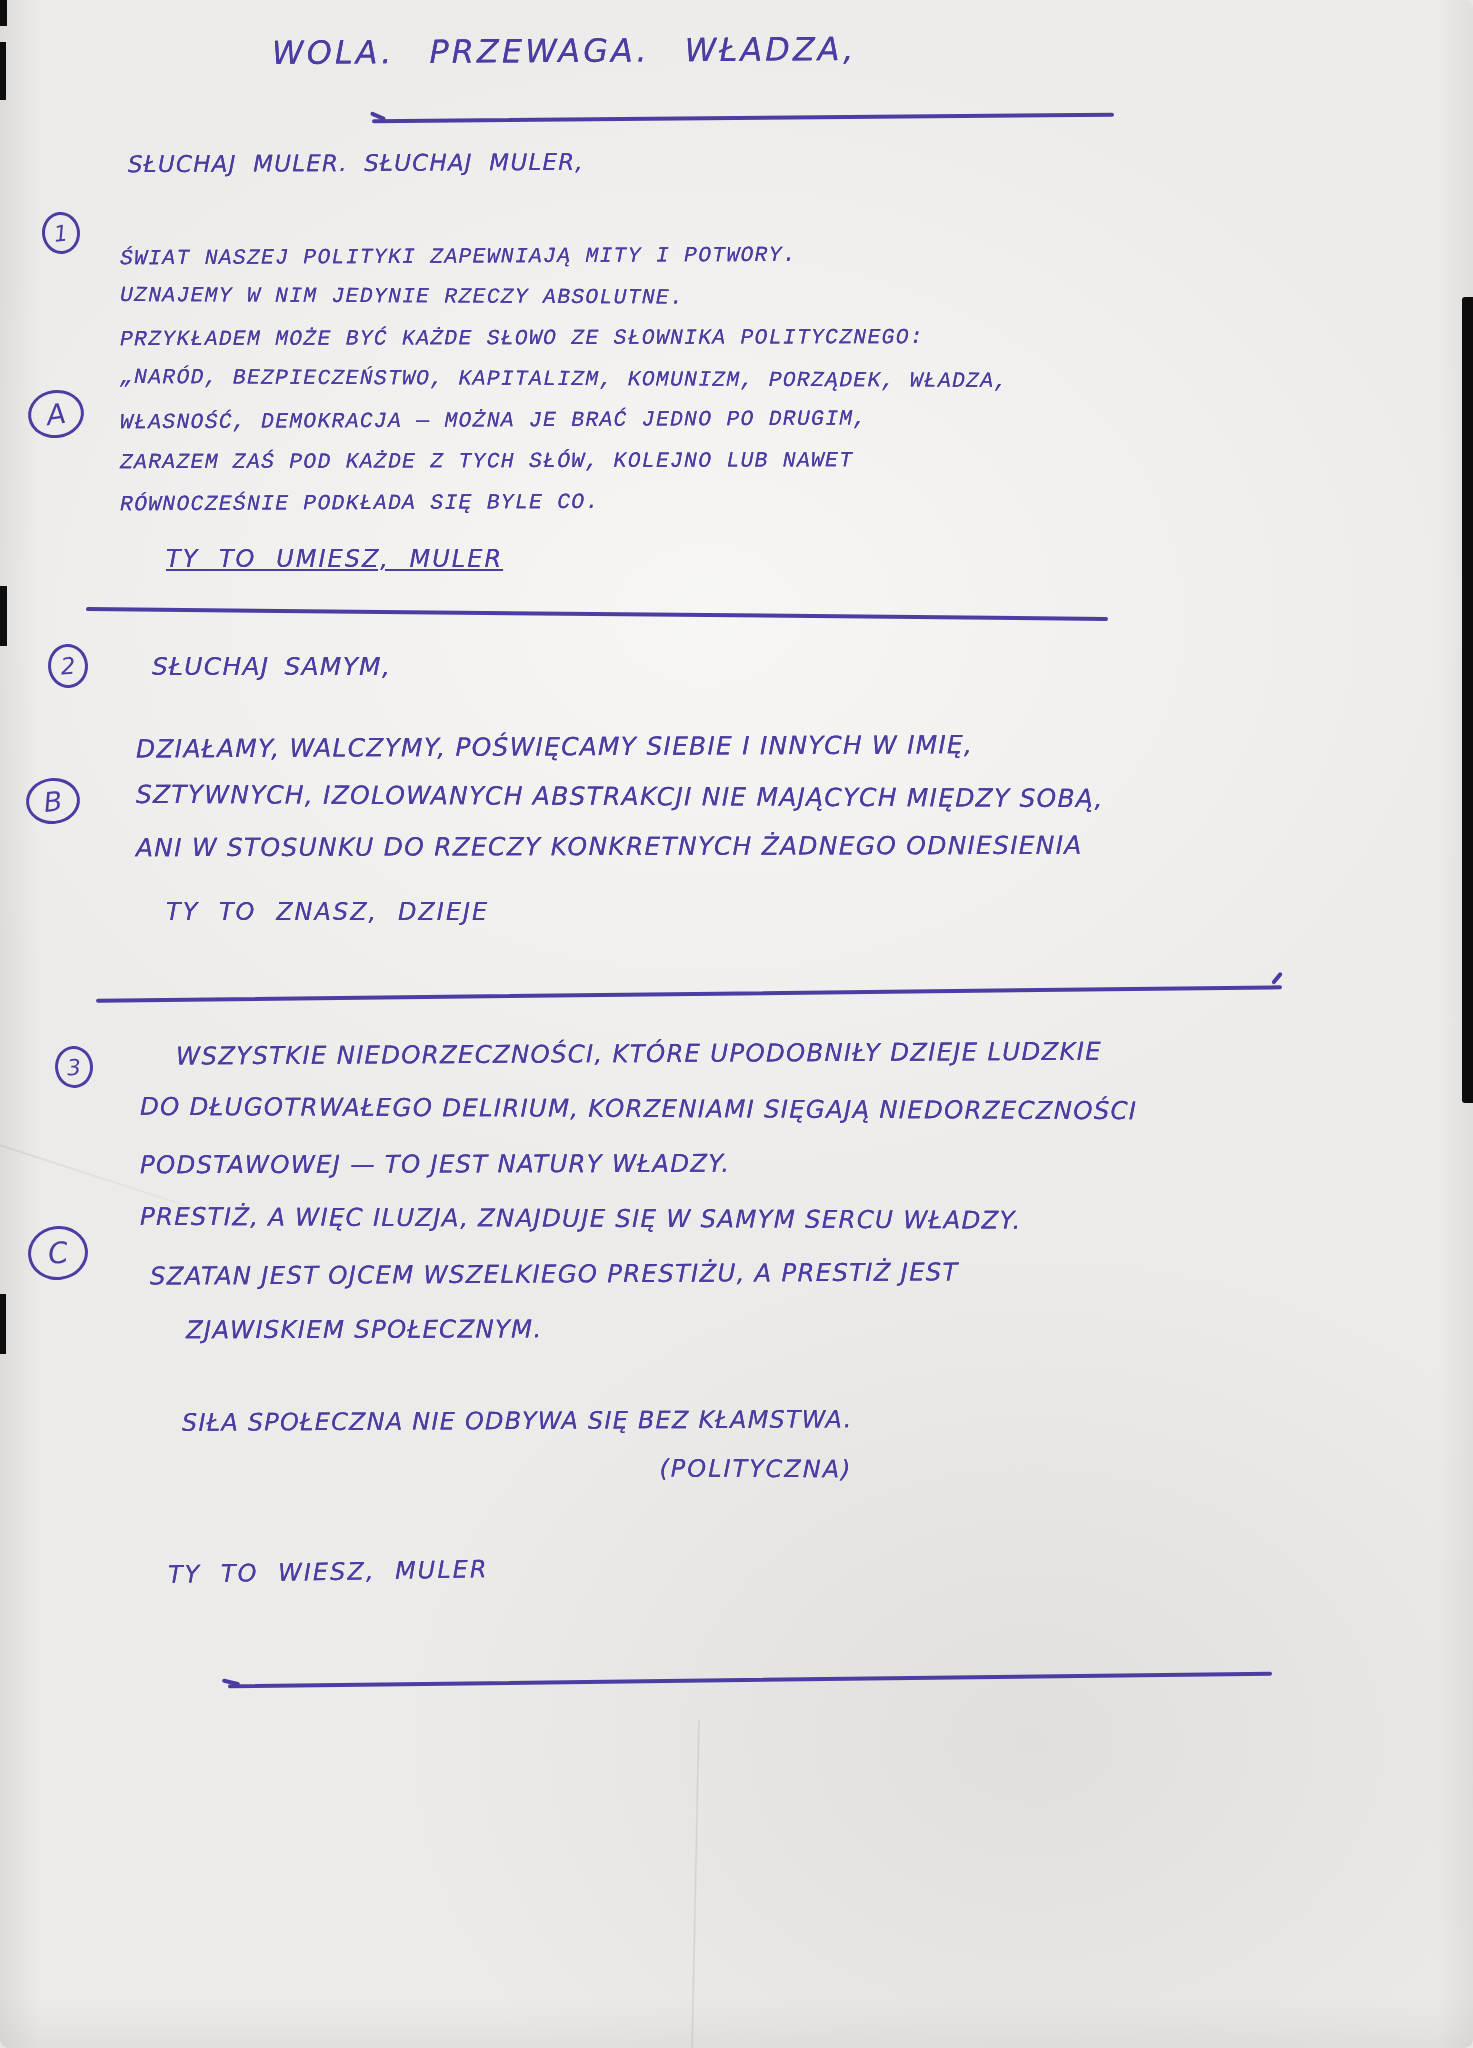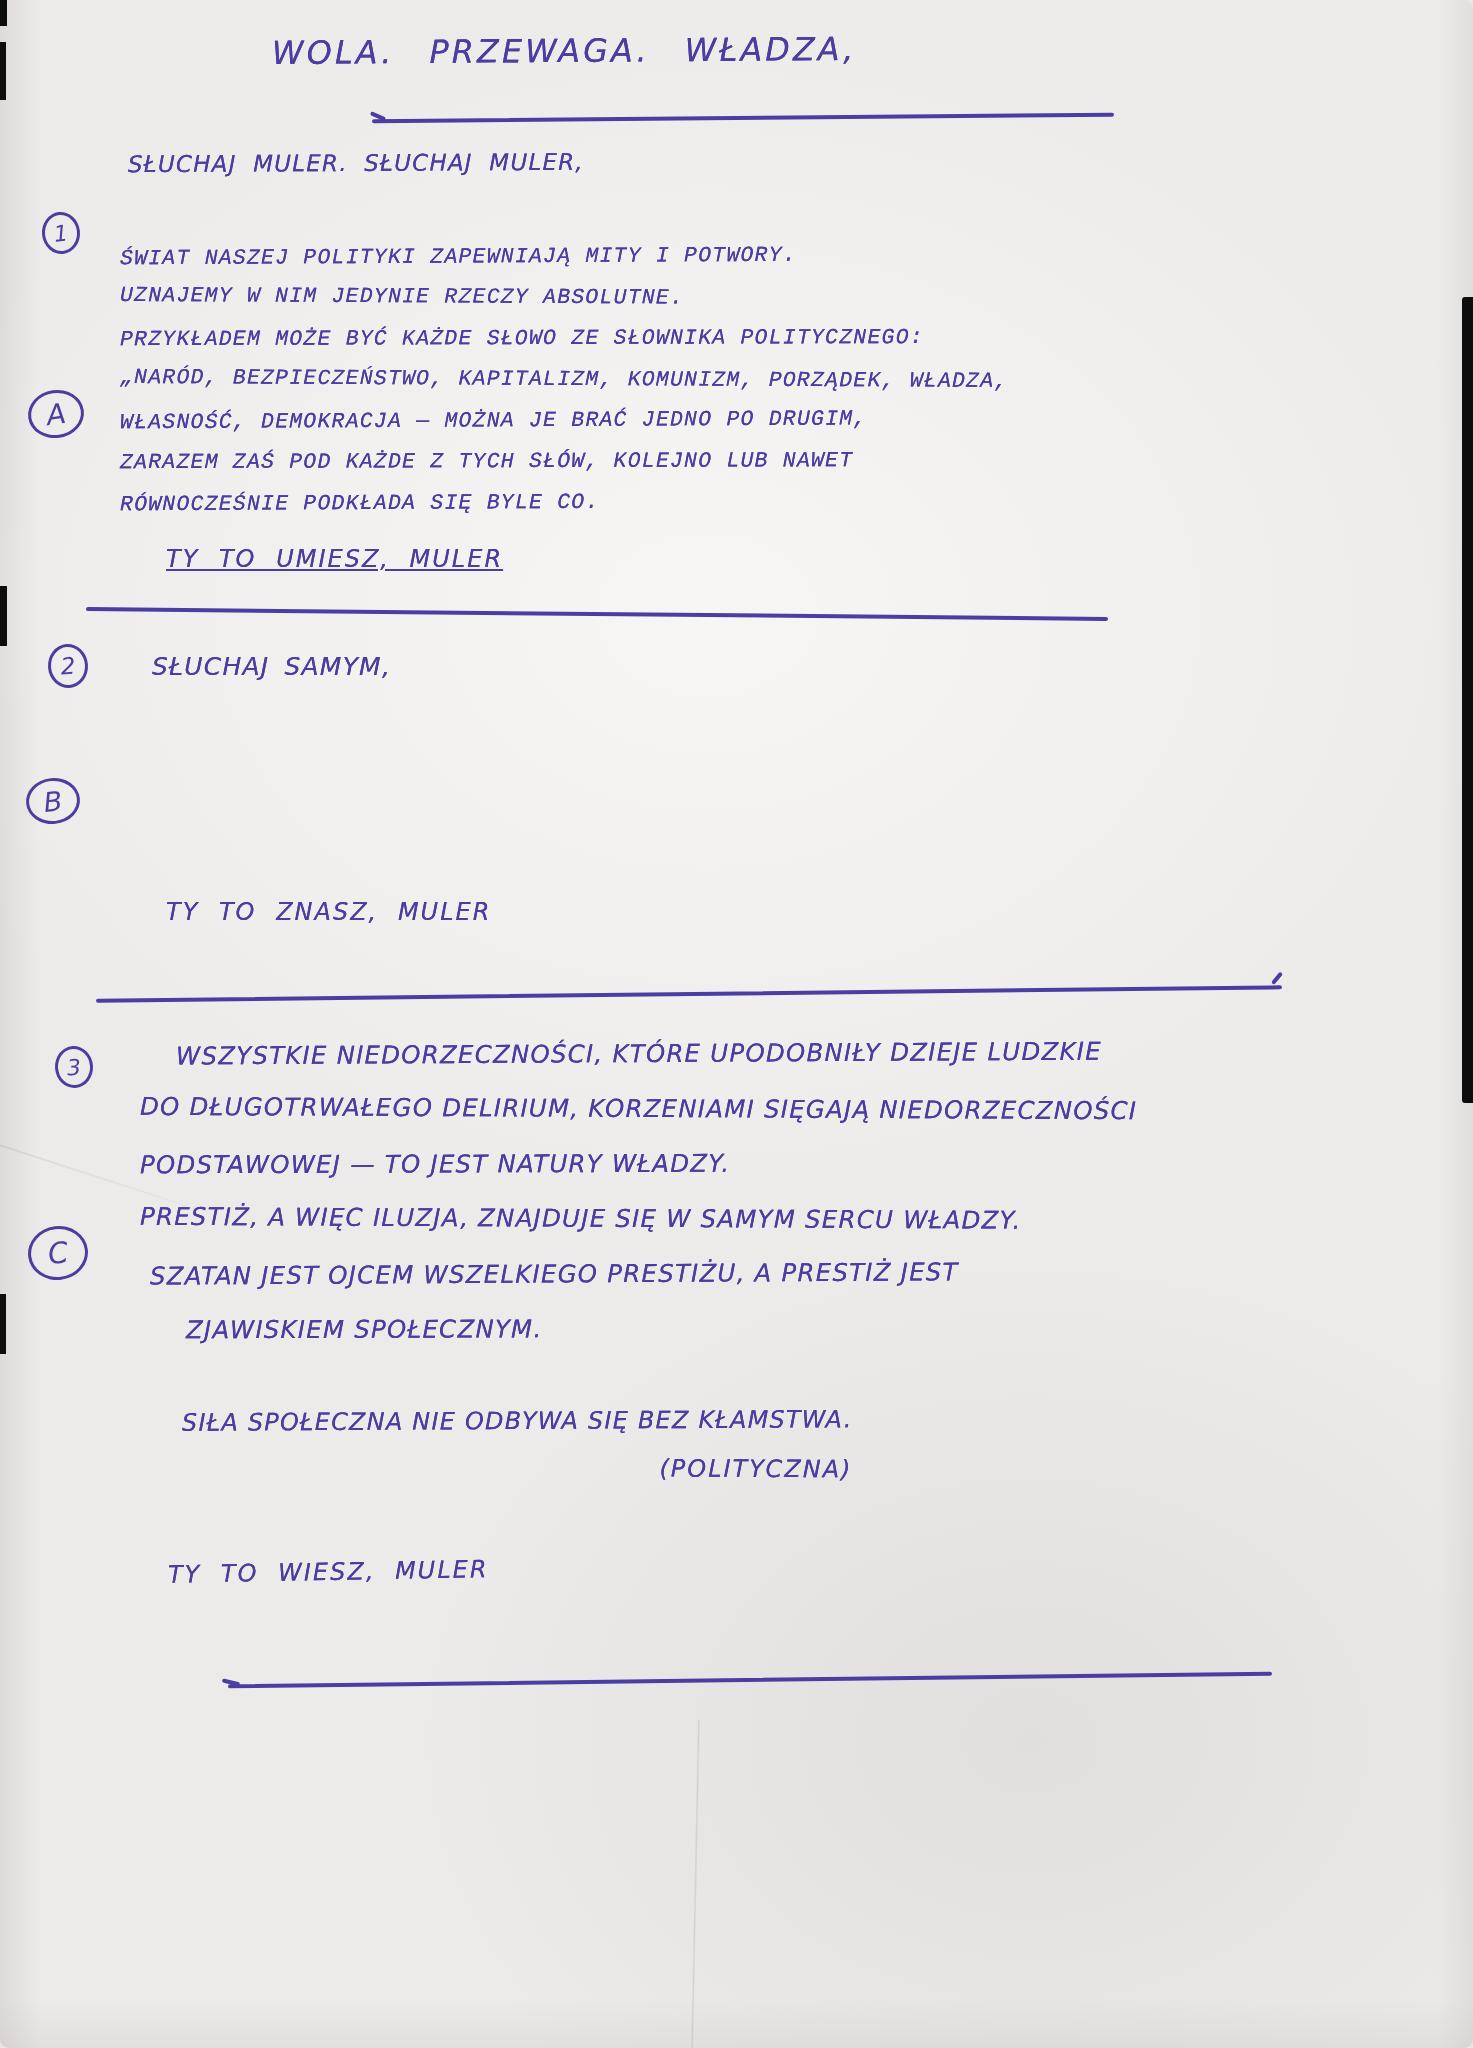--- a/index.html
+++ b/index.html
@@ -130,21 +130,26 @@
       <div class="line hand">WŁASNOŚĆ, DEMOKRACJA — MOŻNA JE BRAĆ JEDNO PO DRUGIM,</div>
       <div class="line hand">ZARAZEM ZAŚ POD KAŻDE Z TYCH SŁÓW, KOLEJNO LUB NAWET</div>
       <div class="line hand">RÓWNOCZEŚNIE PODKŁADA SIĘ BYLE CO.</div>
     </div>
   <div class="closing hand" id="c1">TY TO UMIESZ, MULER</div>
   <div class="divider" id="d1"></div>
 
   <div class="marker" id="m2">2</div>
   <div class="heading hand">SŁUCHAJ SAMYM,</div>
   <div class="marker" id="mB">B</div>
-  <div class="closing hand" id="c2">TY TO ZNASZ, MULER</div>
+  <div class="para hand" id="p2">
+      <div class="line hand">DZIAŁAMY, WALCZYMY, POŚWIĘCAMY SIEBIE I INNYCH W IMIĘ,</div>
+      <div class="line hand">SZTYWNYCH, IZOLOWANYCH ABSTRAKCJI NIE MAJĄCYCH MIĘDZY SOBĄ,</div>
+      <div class="line hand">ANI W STOSUNKU DO RZECZY KONKRETNYCH ŻADNEGO ODNIESIENIA</div>
+    </div>
+  <div class="closing hand" id="c2">TY TO ZNASZ, DZIEJE</div>
   <div class="divider" id="d2"></div>
 
   <div class="marker" id="m3">3</div>
   <div class="marker" id="mC">C</div>
   <div class="para hand" id="p3">
       <div class="line hand">WSZYSTKIE NIEDORZECZNOŚCI, KTÓRE UPODOBNIŁY DZIEJE LUDZKIE</div>
       <div class="line hand">DO DŁUGOTRWAŁEGO DELIRIUM, KORZENIAMI SIĘGAJĄ NIEDORZECZNOŚCI</div>
       <div class="line hand">PODSTAWOWEJ — TO JEST NATURY WŁADZY.</div>
       <div class="line hand">PRESTIŻ, A WIĘC ILUZJA, ZNAJDUJE SIĘ W SAMYM SERCU WŁADZY.</div>
       <div class="line hand">SZATAN JEST OJCEM WSZELKIEGO PRESTIŻU, A PRESTIŻ JEST</div>

